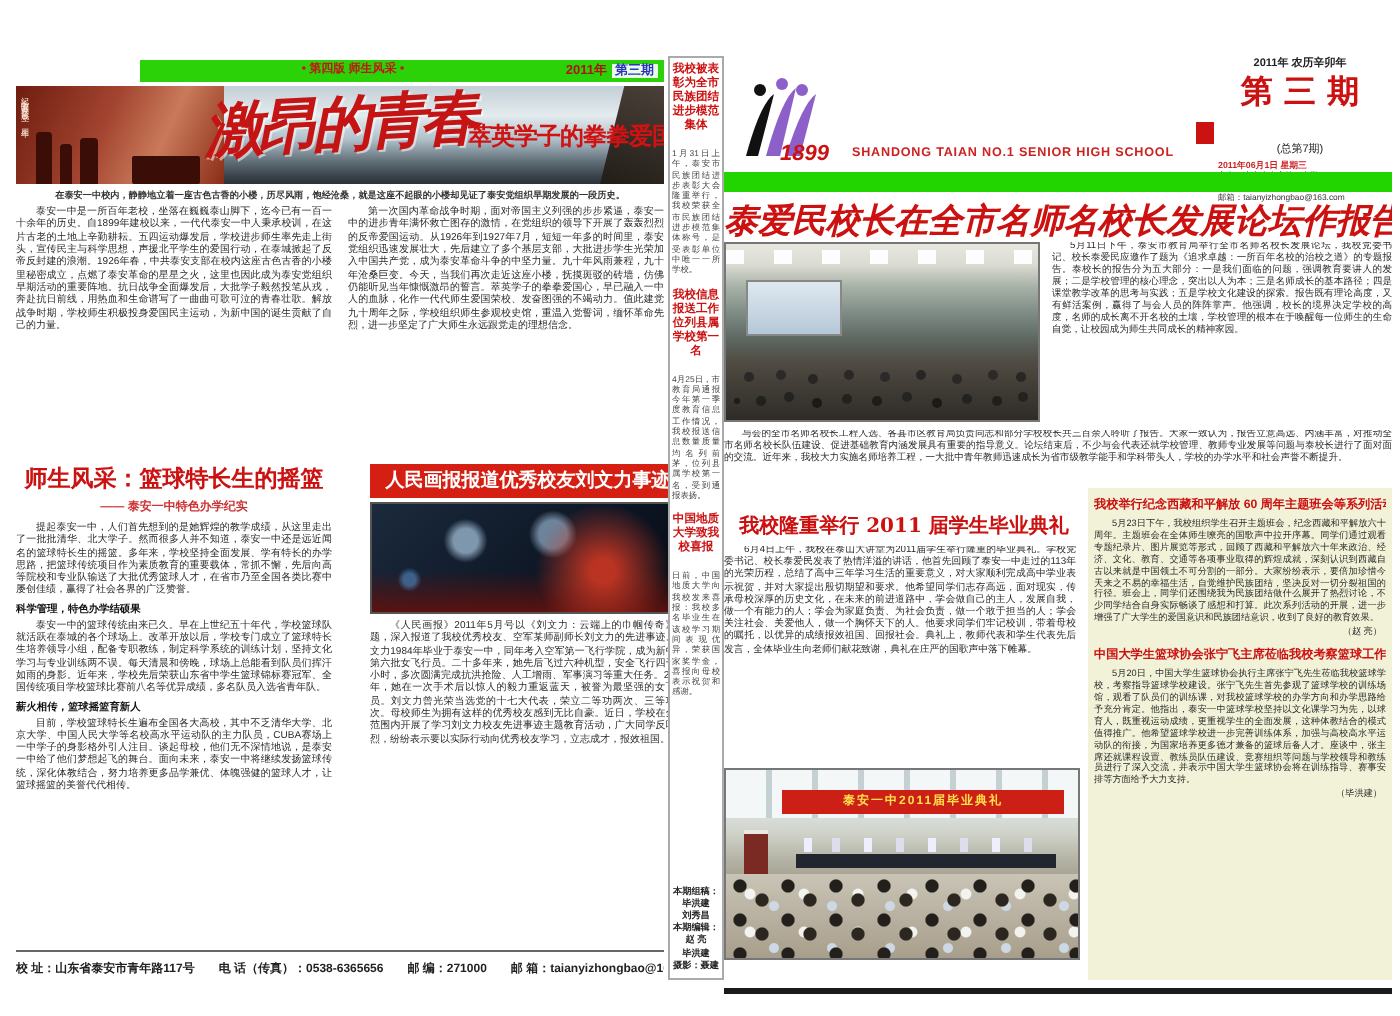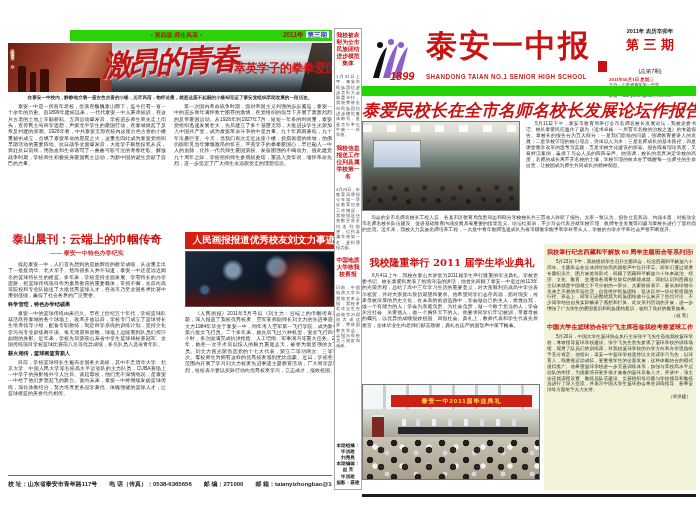--- a/index.html
+++ b/index.html
@@ -59,21 +59,21 @@
   .side-credits{margin-top:auto;font-size:4.6px;line-height:6.2px;font-weight:bold;color:#222;
                 white-space:pre-line;text-align:center;word-break:break-all;}
   .logo{position:absolute;left:32px;top:10px;width:56px;height:44px;text-decoration:underline;}
   .mast-title{position:absolute;left:92px;top:-3px;font-family:"DejaVu Serif",serif;font-weight:bold;
               font-size:31px;color:#cc1111;letter-spacing:2px;white-space:nowrap;}
   .mast-seal{position:absolute;left:264px;top:33px;width:9px;height:11px;background:#cc1111;}
   .mast-eng{position:absolute;left:92px;top:45px;font-size:6.3px;font-weight:bold;color:#cc2222;
             letter-spacing:0.4px;white-space:nowrap;}
   .mast-info{position:absolute;left:270px;top:0;width:92px;text-align:center;}
   .mi-year{font-size:5.5px;font-weight:bold;color:#222;}
-  .mi-issue{font-size:13px;font-weight:bold;color:#cc1111;font-family:"DejaVu Serif",serif;margin:1px 0 14px;text-align:center;}
+  .mi-issue{font-size:16px;font-weight:bold;color:#cc1111;font-family:"DejaVu Serif",serif;margin:1px 0 14px;text-align:center;}
   .mi-total{font-size:5.5px;color:#222;}
   .mi-date{font-size:4.4px;color:#cc2222;font-weight:bold;margin-top:2px;text-align:left;padding-left:5px;}
   .mi-line{font-size:4.2px;color:#333;line-height:5.6px;text-align:left;padding-left:5px;}
   .rp-green{position:absolute;left:28px;top:58px;width:334px;height:10px;background:#22d400;}
   .rp-h1{position:absolute;left:28px;top:71px;width:334px;text-align:center;font-family:"DejaVu Serif",serif;
          font-style:italic;font-weight:bold;font-size:17px;color:#cc1111;white-space:nowrap;overflow:hidden;}
   .rp-conf-photo{position:absolute;left:28px;top:93px;width:158px;height:90px;border:1px solid #777;box-sizing:border-box;
     background:linear-gradient(180deg,#e7e7df 0%,#dadbd2 12%,#a9b2a8 24%,#7c8a84 40%,#5d6760 54%,#4f4a42 68%,#3e3a34 84%,#2f2c27 100%);
     overflow:hidden;}
   .cp-lights{position:absolute;left:0;top:3px;width:100%;height:7px;
@@ -150,21 +150,21 @@
     </div>
 
     <div class="lp-lead">在泰安一中校内，静静地立着一座古色古香的小楼，历尽风雨，饱经沧桑，就是这座不起眼的小楼却见证了泰安党组织早期发展的一段历史。</div>
 
     <div class="lp-topcols">
       <p>泰安一中是一所百年老校，坐落在巍巍泰山脚下，迄今已有一百一十余年的历史。自1899年建校以来，一代代泰安一中人秉承校训，在这片古老的土地上辛勤耕耘。五四运动爆发后，学校进步师生率先走上街头，宣传民主与科学思想，声援北平学生的爱国行动，在泰城掀起了反帝反封建的浪潮。1926年春，中共泰安支部在校内这座古色古香的小楼里秘密成立，点燃了泰安革命的星星之火，这里也因此成为泰安党组织早期活动的重要阵地。抗日战争全面爆发后，大批学子毅然投笔从戎，奔赴抗日前线，用热血和生命谱写了一曲曲可歌可泣的青春壮歌。解放战争时期，学校师生积极投身爱国民主运动，为新中国的诞生贡献了自己的力量。</p>
       <p>第一次国内革命战争时期，面对帝国主义列强的步步紧逼，泰安一中的进步青年满怀救亡图存的激情，在党组织的领导下开展了轰轰烈烈的反帝爱国运动。从1926年到1927年7月，短短一年多的时间里，泰安党组织迅速发展壮大，先后建立了多个基层支部，大批进步学生光荣加入中国共产党，成为泰安革命斗争的中坚力量。九十年风雨兼程，九十年沧桑巨变。今天，当我们再次走近这座小楼，抚摸斑驳的砖墙，仿佛仍能听见当年慷慨激昂的誓言。萃英学子的拳拳爱国心，早已融入一中人的血脉，化作一代代师生爱国荣校、发奋图强的不竭动力。值此建党九十周年之际，学校组织师生参观校史馆，重温入党誓词，缅怀革命先烈，进一步坚定了广大师生永远跟党走的理想信念。</p>
     </div>
 
     <div class="lp-bball">
-      <div class="bb-title">泰山晨刊：云端上的巾帼传奇</div>
+      <div class="bb-title">师生风采：篮球特长生的摇篮</div>
       <div class="bb-sub">—— 泰安一中特色办学纪实</div>
       <p class="bb-body">提起泰安一中，人们首先想到的是她辉煌的教学成绩，从这里走出了一批批清华、北大学子。然而很多人并不知道，泰安一中还是远近闻名的篮球特长生的摇篮。多年来，学校坚持全面发展、学有特长的办学思路，把篮球传统项目作为素质教育的重要载体，常抓不懈，先后向高等院校和专业队输送了大批优秀篮球人才，在省市乃至全国各类比赛中屡创佳绩，赢得了社会各界的广泛赞誉。</p>
       <div class="bb-subhead">科学管理，特色办学结硕果</div>
       <p class="bb-body">泰安一中的篮球传统由来已久。早在上世纪五十年代，学校篮球队就活跃在泰城的各个球场上。改革开放以后，学校专门成立了篮球特长生培养领导小组，配备专职教练，制定科学系统的训练计划，坚持文化学习与专业训练两不误。每天清晨和傍晚，球场上总能看到队员们挥汗如雨的身影。近年来，学校先后荣获山东省中学生篮球锦标赛冠军、全国传统项目学校篮球比赛前八名等优异成绩，多名队员入选省青年队。</p>
       <div class="bb-subhead">薪火相传，篮球摇篮育新人</div>
       <p class="bb-body">目前，学校篮球特长生遍布全国各大高校，其中不乏清华大学、北京大学、中国人民大学等名校高水平运动队的主力队员，CUBA赛场上一中学子的身影格外引人注目。谈起母校，他们无不深情地说，是泰安一中给了他们梦想起飞的舞台。面向未来，泰安一中将继续发扬篮球传统，深化体教结合，努力培养更多品学兼优、体魄强健的篮球人才，让篮球摇篮的美誉代代相传。</p>
     </div>
 
     <div class="lp-liu">
       <div class="liu-banner">人民画报报道优秀校友刘文力事迹</div>
@@ -197,21 +197,20 @@
       <svg viewBox="0 0 56 44" width="56" height="44">
         <circle cx="14" cy="7" r="3" fill="#111"></circle>
         <path d="M7 40 Q14 14 21 9 Q17 25 13 40 Z" fill="#111"></path>
         <circle cx="25" cy="4" r="3" fill="#8d5fc9"></circle>
         <path d="M17 40 Q25 11 32 6 Q28 23 24 40 Z" fill="#8d5fc9"></path>
         <circle cx="35" cy="7" r="3" fill="#8d5fc9"></circle>
         <path d="M27 40 Q35 14 42 9 Q38 25 34 40 Z" fill="#8d5fc9"></path>
         <text x="24" y="42" font-size="11" fill="#cc1111" font-weight="bold" font-style="italic" font-family="Liberation Sans, sans-serif">1899</text>
       </svg>
     </div>
-    <div class="mast-title">泰安一中报</div>
     <div class="mast-seal"></div>
     <div class="mast-eng">SHANDONG TAIAN NO.1 SENIOR HIGH SCHOOL</div>
     <div class="mast-info">
       <div class="mi-year">2011年  农历辛卯年</div>
       <div class="mi-issue">第 三 期</div>
       <div class="mi-total">(总第7期)</div>
       <div class="mi-date">2011年06月1日  星期三</div>
       <div class="mi-line">主办：山东省泰安第一中学</div>
       <div class="mi-line">网址：www.tadyz.com</div>
       <div class="mi-line">邮箱：taianyizhongbao@163.com</div>

